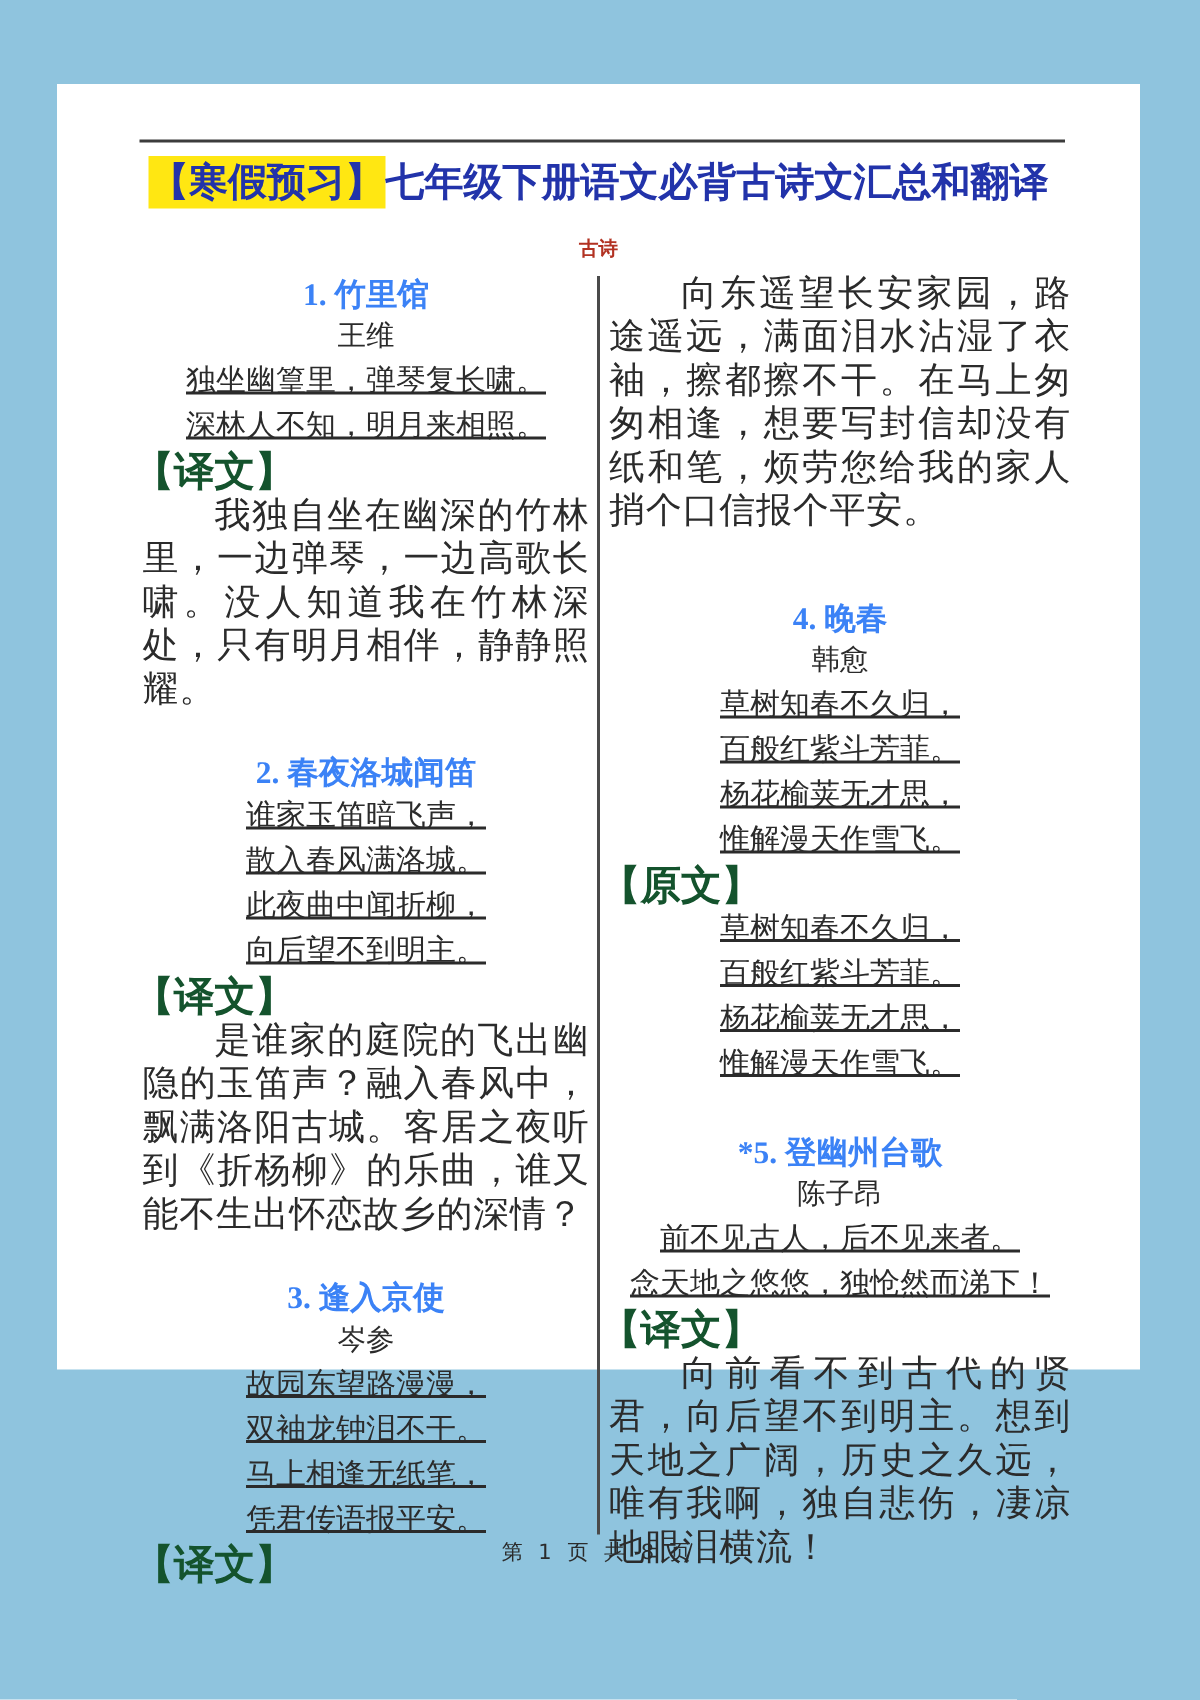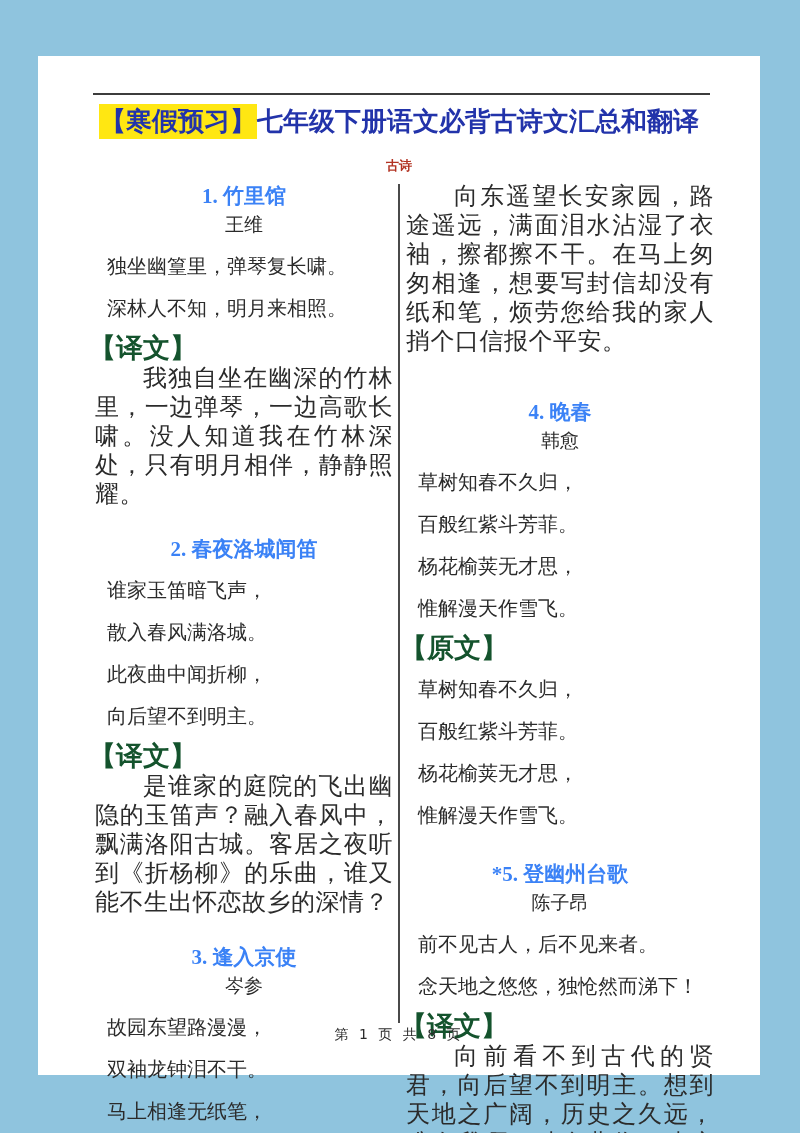--- a/index.html
+++ b/index.html
@@ -5,21 +5,21 @@
   html,body{margin:0;padding:0;}
   body{
     width:800px;height:1133px;
     background:#8fc4de;
     position:relative;
     overflow:hidden;
     font-family:"Liberation Serif","DejaVu Serif",serif;
   }
   .page{
     position:absolute;left:38px;top:56px;
-    width:722px;height:1019px;
+    width:722px;height:857px;
     background:#ffffff;
   }
   .top-rule{
     position:absolute;left:55px;top:37px;
     width:617px;height:2px;background:#3c3c3c;
   }
   .doc-title{
     position:absolute;left:0;top:46px;width:100%;
     text-align:center;
     font-size:26px;font-weight:bold;color:#2233aa;
@@ -46,22 +46,23 @@
   .col-right{left:368px;width:308px;}
   .section + .section{margin-top:26px;}
   .sec-title{
     text-align:center;font-size:21px;font-weight:bold;
     color:#3b82f6;line-height:28px;margin:0;
   }
   .author{
     text-align:center;font-size:19px;line-height:29px;margin:0;
   }
   .poem p{
-    text-align:left;font-size:20px;line-height:30px;margin:12px;
+    text-align:center;font-size:20px;line-height:30px;margin:0;
     white-space:nowrap;
+    text-decoration:underline;
   }
   .label{
     font-size:27px;font-weight:bold;color:#14532d;
     line-height:27px;margin:2px 0 0 -6px;
   }
   .para{
     font-size:24px;line-height:29px;margin:2px 0 0 0;
     text-align:justify;text-indent:2em;
     letter-spacing:0.5px;
   }
@@ -110,20 +111,21 @@
       <p class="para">是谁家的庭院的飞出幽隐的玉笛声？融入春风中，飘满洛阳古城。客居之夜听到《折杨柳》的乐曲，谁又能不生出怀恋故乡的深情？</p>
     </div>
 
     <div class="section">
       <p class="sec-title">3. 逢入京使</p>
       <p class="author">岑参</p>
       <div class="poem">
         <p>故园东望路漫漫，</p>
         <p>双袖龙钟泪不干。</p>
         <p>马上相逢无纸笔，</p>
+        <p>凭君传语报平安。</p>
       </div>
       <p class="label">【译文】</p>
     </div>
 
   </div>
 
   <div class="col col-right">
 
     <div class="section">
       <p class="para" style="margin-top:0;">向东遥望长安家园，路途遥远，满面泪水沾湿了衣袖，擦都擦不干。在马上匆匆相逢，想要写封信却没有纸和笔，烦劳您给我的家人捎个口信报个平安。</p>

